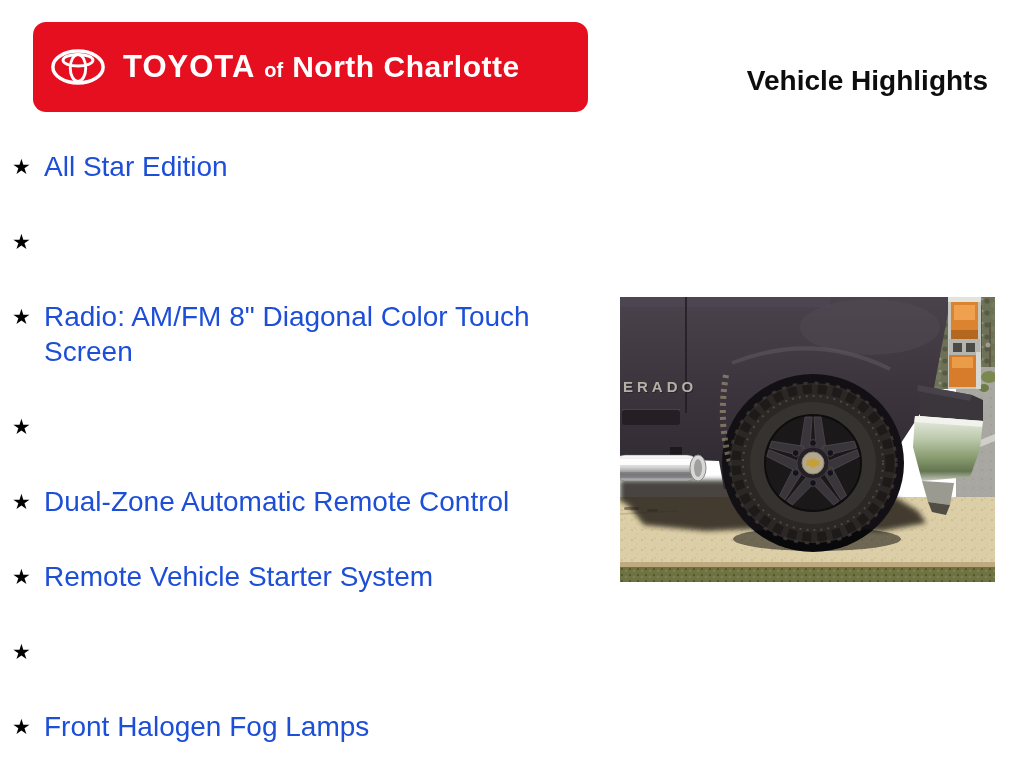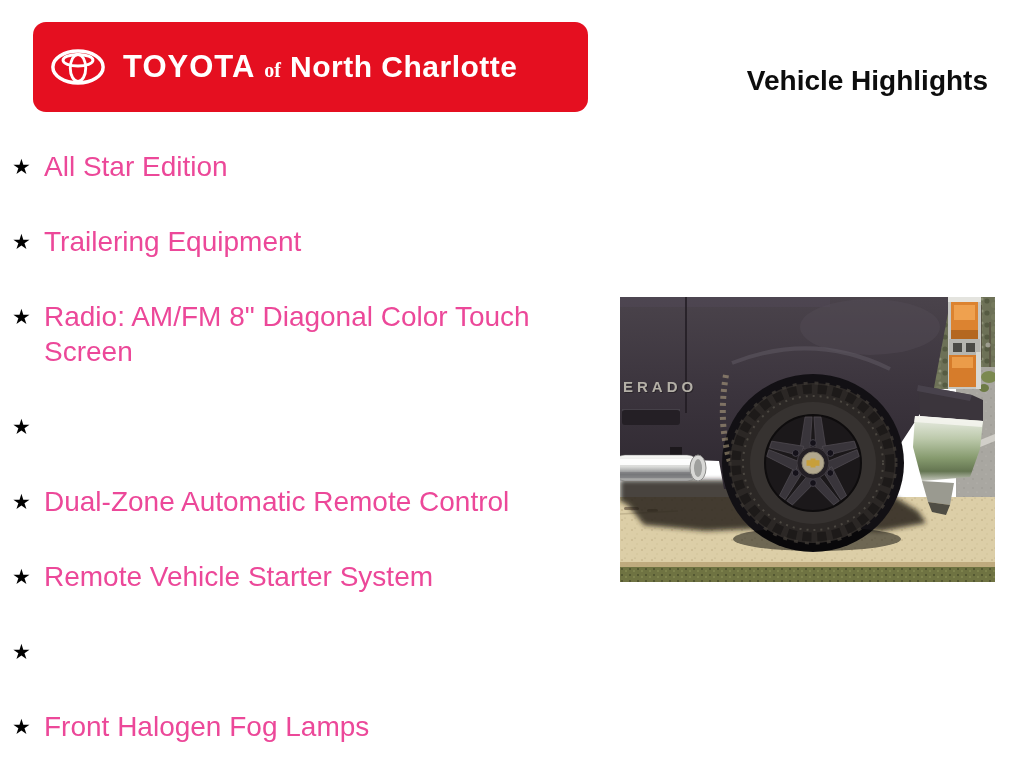--- a/index.html
+++ b/index.html
@@ -5,33 +5,33 @@
   html,body{margin:0;padding:0;background:#ffffff;}
   body{font-family:"Liberation Sans", sans-serif;}
   .page{position:relative;width:1024px;height:768px;background:#ffffff;overflow:hidden;border-radius:21px;}
 
   
   .banner{position:absolute;left:33px;top:22px;width:555px;height:90px;
     background:#e50f20;border-radius:13px;display:flex;align-items:center;
     padding-left:16px;box-sizing:border-box;gap:16px;}
   .banner-text{display:flex;align-items:baseline;gap:9px;color:#fff;white-space:nowrap;}
   .brand{font-size:31px;font-weight:bold;letter-spacing:1px;}
-  .conn{font-size:20px;font-weight:bold;font-family:Liberation Serif, serif;}
+  .conn{font-size:20px;font-weight:bold;}
   .dealer{font-size:30px;font-weight:bold;letter-spacing:.5px;}
 
   
   .title{position:absolute;top:50px;right:21px;margin:15px;font-size:28px;
     font-weight:bold;color:#0d0d0d;}
 
   
   .features{position:absolute;left:12px;top:149px;margin:0;padding:0;
     list-style:none;width:590px;}
   .features li{display:flex;margin:0 0 40px 0;line-height:35px;}
   .star{flex:none;width:32px;font-size:21px;color:#000;line-height:35px;}
-  .ftext{font-size:28px;color:#ec4899;max-width:548px;}
+  .ftext{font-size:28px;color:#1d4ed8;max-width:548px;}
 
   
   .photo{position:absolute;left:620px;top:297px;width:375px;height:231px;}
   .photo svg{display:block;}
 </style>
 </head>
 <body>
 
 <div class="page">
 
@@ -50,21 +50,20 @@
 
   <h1 class="title">Vehicle Highlights</h1>
 
   <ul class="features">
     <li>
         <span class="star">★</span>
         <span class="ftext">All Star Edition</span>
       </li>
     <li>
         <span class="star">★</span>
-        <span class="ftext">Trailering Equipment</span>
       </li>
     <li>
         <span class="star">★</span>
         <span class="ftext">Radio: AM/FM 8" Diagonal Color Touch Screen</span>
       </li>
     <li>
         <span class="star">★</span>
       </li>
     <li>
         <span class="star">★</span>

